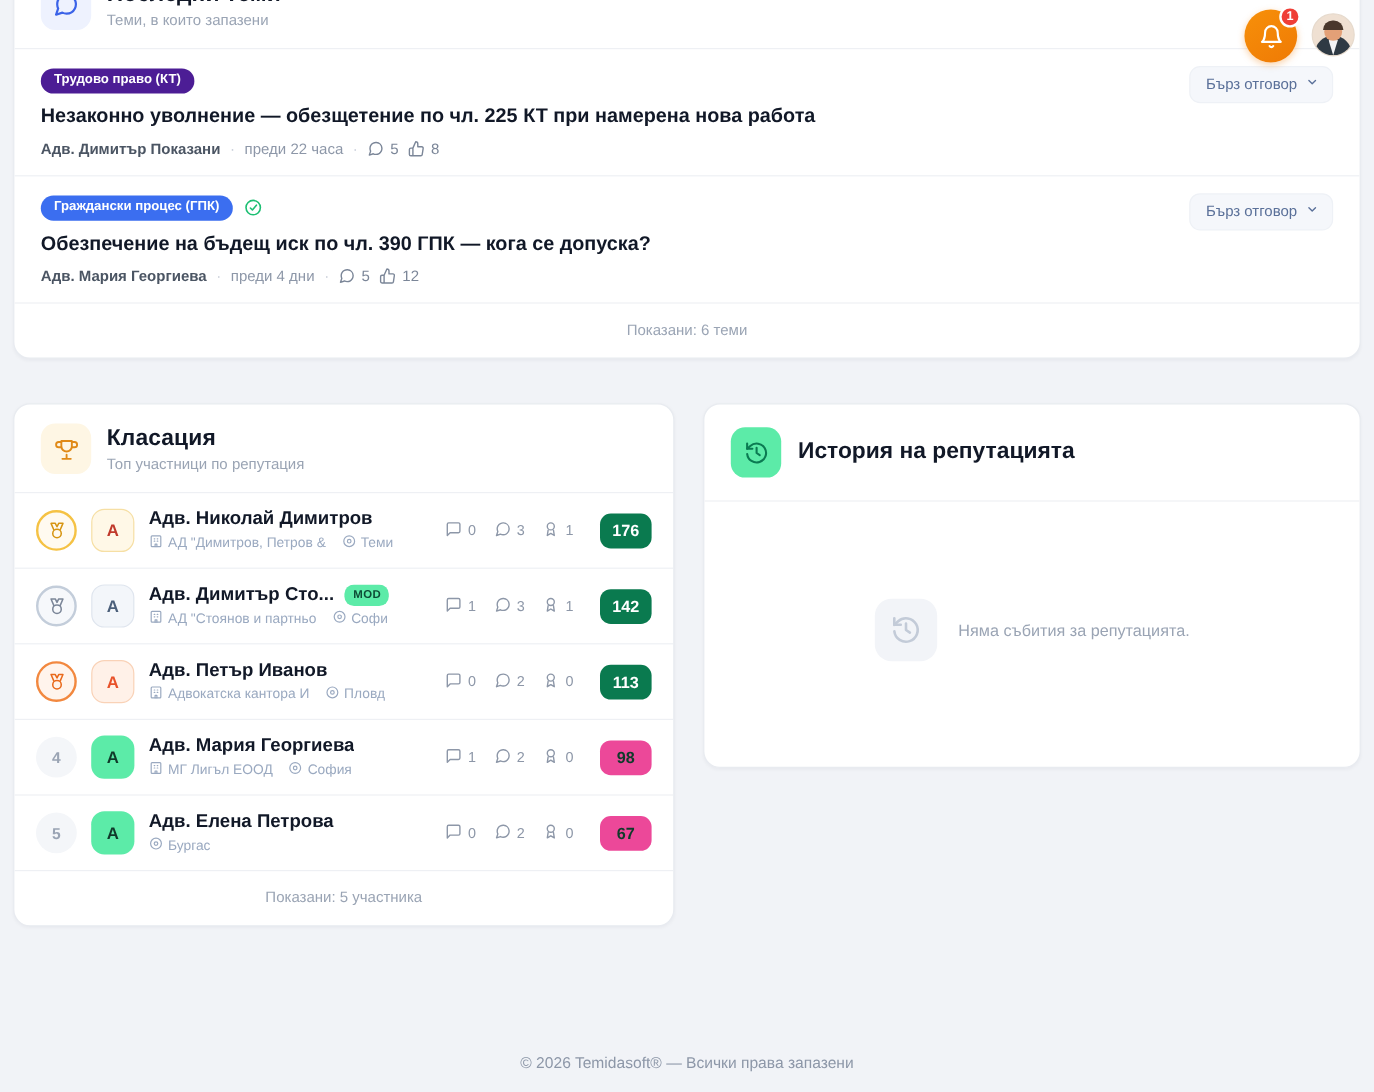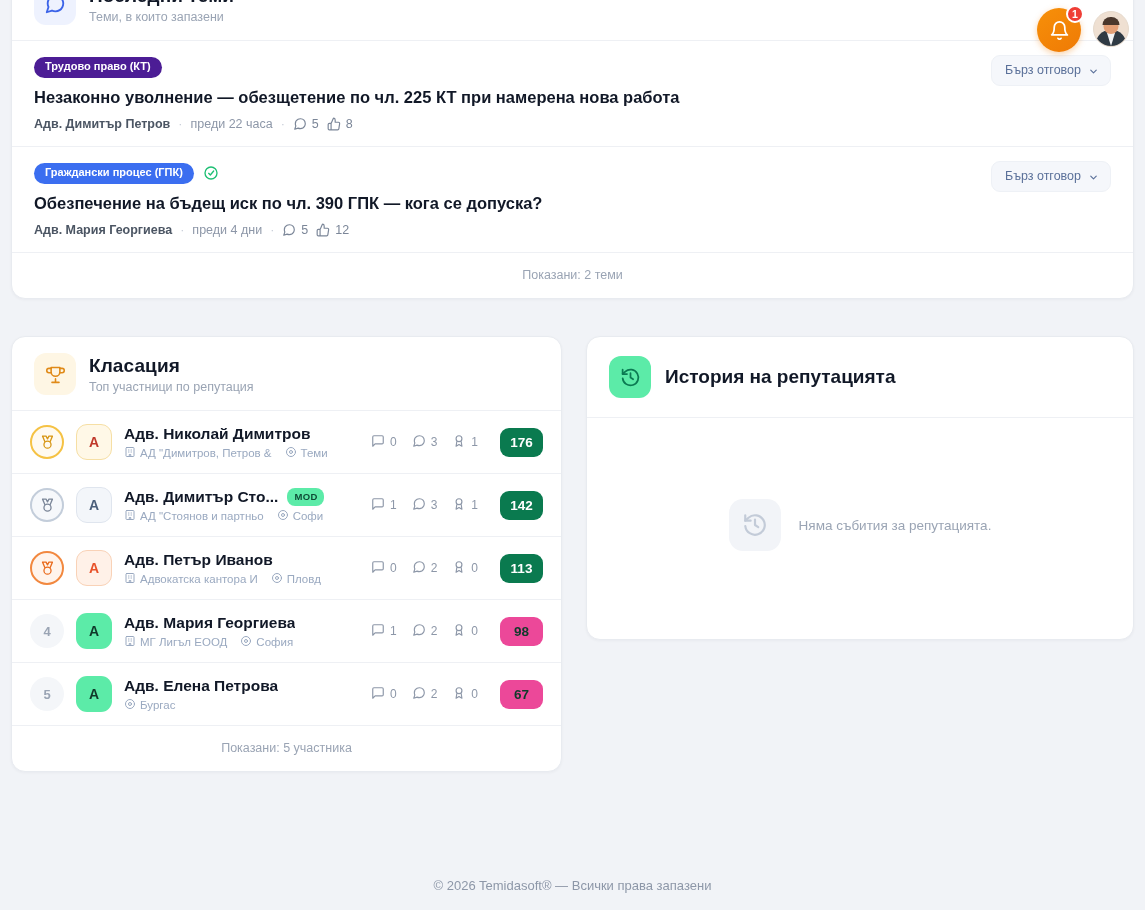--- a/index.html
+++ b/index.html
@@ -74,21 +74,21 @@
   .meta-stat { display: inline-flex; align-items: center; gap: 5px; color: #7b8698; }
   .meta-stat svg { display:block; }
 
   .quick-btn {
     position: absolute; right: 22px; top: 14px;
     background: #f5f7fb;
     border: 1px solid #eef1f6;
     border-radius: 9px;
     font-size: 12.5px; color: #5a7099; font-weight: 500;
     padding: 7px 11px 8px 13px;
-    display: inline-flex; align-items: flex-end; gap: 7px;
+    display: inline-flex; align-items: flex-start; gap: 7px;
     cursor: pointer;
   }
   .quick-btn .chev { width: 11px; height: 11px; }
 
   .card-foot {
     text-align: center;
     font-size: 12.5px; color: #9aa4b4;
     padding: 15px 0 16px 0;
   }
 
@@ -228,21 +228,21 @@
     </div>
 
     <div class="divider"></div>
 
     <div class="topic-row">
       <div class="topic-tags">
         <span class="tag green">Трудово право (КТ)</span>
       </div>
       <div class="topic-title">Незаконно уволнение — обезщетение по чл. 225 КТ при намерена нова работа</div>
       <div class="topic-meta">
-        <span class="author">Адв. Димитър Петров</span>
+        <span class="author">Адв. Димитър Показани</span>
         <span class="dot">·</span>
         <span>преди 22 часа</span>
         <span class="dot">·</span>
         <span class="meta-stat">
           <span>
             <svg width="14" height="14" viewBox="0 0 24 24" fill="none" stroke="currentColor" stroke-width="2" stroke-linecap="round" stroke-linejoin="round">
                 <path d="M21 11.5a8.38 8.38 0 0 1-.9 3.8 8.5 8.5 0 0 1-7.6 4.7 8.38 8.38 0 0 1-3.8-.9L3 21l1.9-5.7a8.38 8.38 0 0 1-.9-3.8 8.5 8.5 0 0 1 4.7-7.6 8.38 8.38 0 0 1 3.8-.9h.5a8.48 8.48 0 0 1 8 8v.5z"></path>
               </svg>
           </span>
           <span>5</span>
@@ -305,21 +305,21 @@
         <span>Бърз отговор</span>
         <span class="chev">
           <svg width="11" height="11" viewBox="0 0 24 24" fill="none" stroke="currentColor" stroke-width="2.5" stroke-linecap="round" stroke-linejoin="round">
               <polyline points="6 9 12 15 18 9"></polyline>
             </svg>
         </span>
       </button>
     </div>
 
     <div class="divider"></div>
-    <div class="card-foot">Показани: 2 теми</div>
+    <div class="card-foot">Показани: 6 теми</div>
   </section>
 
   <div class="bell-wrap">
     <div class="bell">
       <svg width="21" height="21" viewBox="0 0 24 24" fill="none" stroke="currentColor" stroke-width="2" stroke-linecap="round" stroke-linejoin="round">
         <path d="M18 8A6 6 0 0 0 6 8c0 7-3 9-3 9h18s-3-2-3-9"></path>
         <path d="M13.73 21a2 2 0 0 1-3.46 0"></path>
       </svg>
     </div>
     <div class="bell-badge">1</div>

